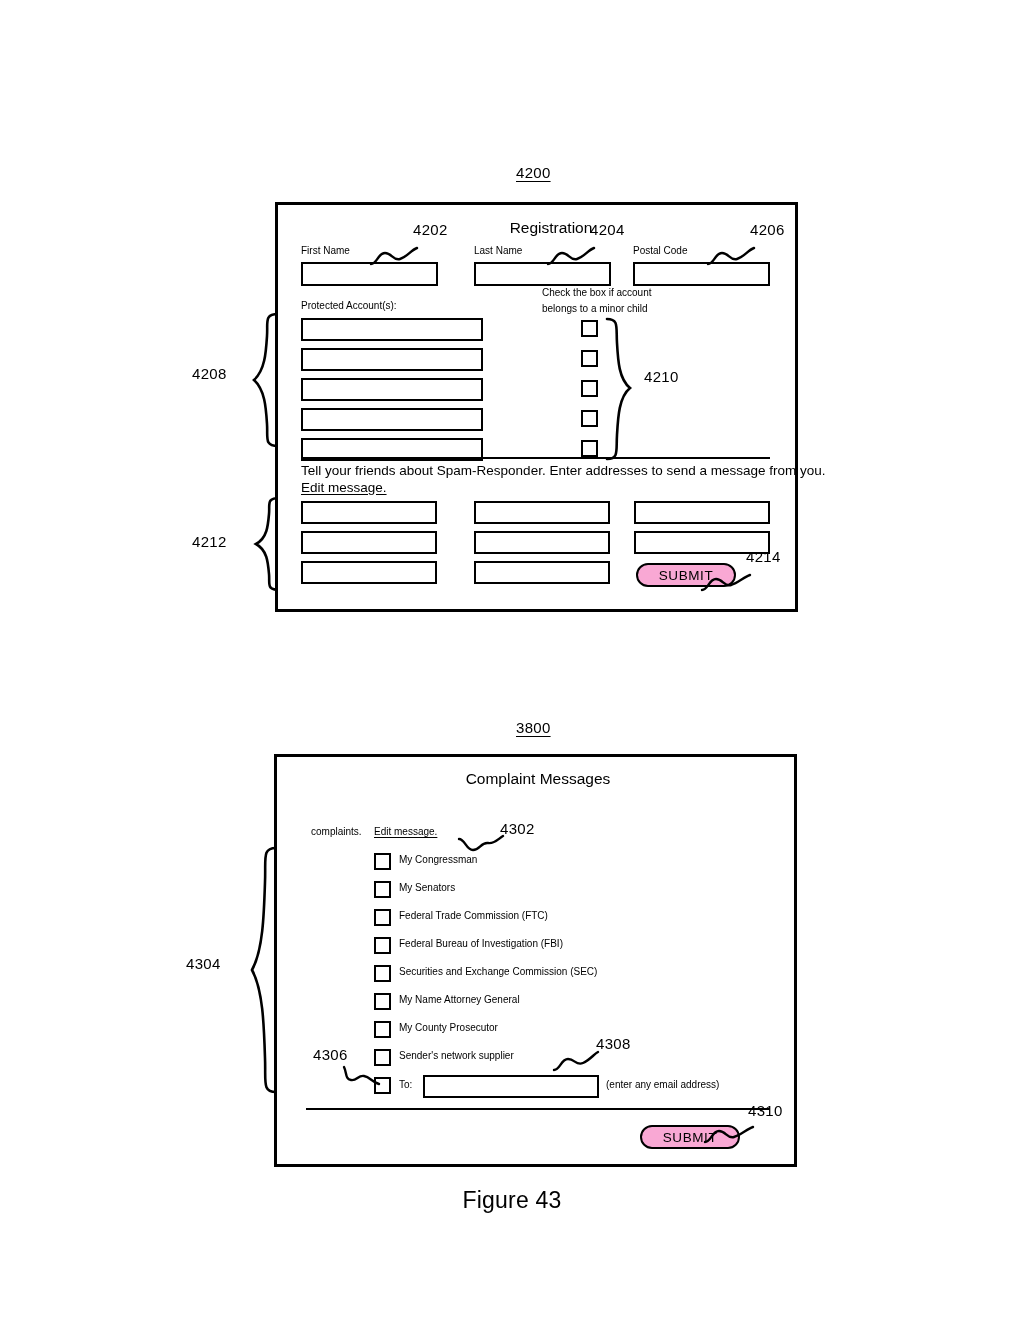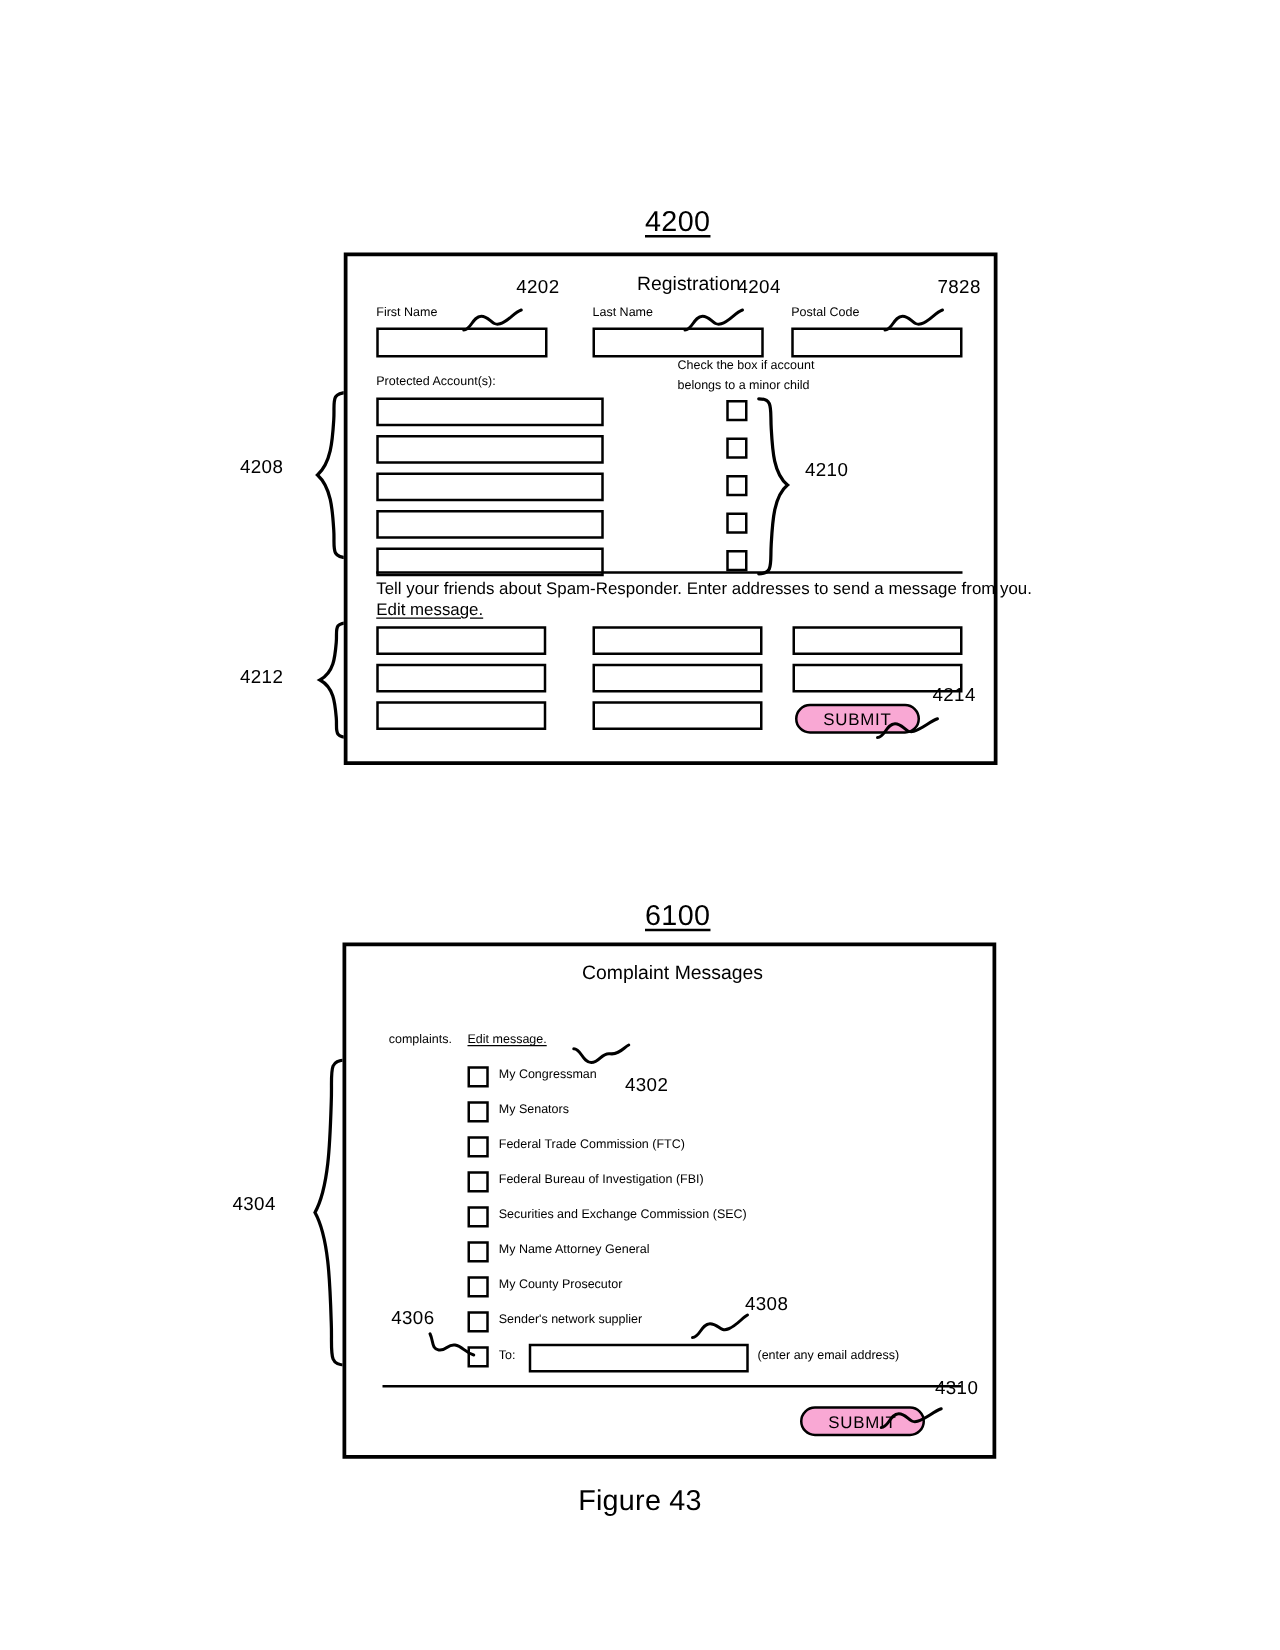--- a/index.html
+++ b/index.html
@@ -35,21 +35,21 @@
     letter-spacing: 0.1px;
     white-space: nowrap;
   }
   .pub-header .seg { display: inline-block; }
   .gap-lg { display: inline-block; width: 30px; }
   .gap-sm { display: inline-block; width: 10px; }
 
   
   .fig-number {
     position: absolute;
-    font-size: 23px;
+    font-size: 15px;
     letter-spacing: 0.3px;
     text-decoration: underline;
     text-underline-offset: 3px;
   }
   .fig-caption {
     position: absolute;
     width: 1024px;
     left: 0;
     text-align: center;
     font-size: 23px;
@@ -199,36 +199,36 @@
     </svg>
   </div>
 
   <div class="refnum" style="left:590px; top:221px;">4204</div>
   <div class="squig" style="left:546px; top:246px;">
     <svg width="50" height="20" viewBox="0 0 50 20">
       <path d="M2 18 C8 18 9 7 16 7 C23 7 24 15 31 13 C38 11 42 4 48 2" fill="none" stroke="#000" stroke-width="2.4" stroke-linecap="round"></path>
     </svg>
   </div>
 
-  <div class="refnum" style="left:750px; top:221px;">7828</div>
+  <div class="refnum" style="left:750px; top:221px;">4206</div>
   <div class="squig" style="left:706px; top:246px;">
     <svg width="50" height="20" viewBox="0 0 50 20">
       <path d="M2 18 C8 18 9 7 16 7 C23 7 24 15 31 13 C38 11 42 4 48 2" fill="none" stroke="#000" stroke-width="2.4" stroke-linecap="round"></path>
     </svg>
   </div>
 
   <div class="refnum" style="left:746px; top:548px;">4214</div>
   <div class="squig" style="left:700px; top:573px;">
     <svg width="52" height="20" viewBox="0 0 52 20">
       <path d="M2 17 C8 17 9 6 16 6 C23 6 24 14 31 12 C38 10 44 4 50 2" fill="none" stroke="#000" stroke-width="2.4" stroke-linecap="round"></path>
     </svg>
   </div>
 
 
-  <div class="fig-number" style="left:516px; top:719px;">6100</div>
+  <div class="fig-number" style="left:516px; top:719px;">3800</div>
 
   <div class="refnum" style="left:186px; top:955px;">4304</div>
   <div class="brace" style="left:246px; top:846px;">
     <svg width="32" height="248" viewBox="0 0 32 248">
       <path d="M30 2 C16 2 20 12 19 36 C18 68 17 104 6 124 C17 144 18 180 19 212 C20 236 16 246 30 246" fill="none" stroke="#000" stroke-width="2.6" stroke-linecap="round"></path>
     </svg>
   </div>
 
   <div class="screen" style="left:274px; top:754px; width:523px; height:413px;">
 
@@ -264,21 +264,21 @@
     <div class="cbox" style="left:97px; top:320px;"></div>
     <div class="lbl" style="left:122px; top:322px;">To:</div>
     <div class="field" style="left:146px; top:318px; width:176px; height:23px;"></div>
     <div class="lbl" style="left:329px; top:322px;">(enter any email address)</div>
 
     <div class="hr" style="left:29px; top:351px; width:463px;"></div>
 
     <div class="submit" style="left:363px; top:368px; width:100px; height:24px;">SUBMIT</div>
   </div>
 
-  <div class="refnum" style="left:500px; top:860px;">4302</div>
+  <div class="refnum" style="left:500px; top:820px;">4302</div>
   <div class="squig" style="left:457px; top:833px;">
     <svg width="48" height="20" viewBox="0 0 48 20">
       <path d="M2 6 C8 6 9 17 16 17 C23 17 24 9 31 10 C38 11 42 5 46 3" fill="none" stroke="#000" stroke-width="2.4" stroke-linecap="round"></path>
     </svg>
   </div>
 
   <div class="refnum" style="left:313px; top:1046px;">4306</div>
   <div class="squig" style="left:342px; top:1065px;">
     <svg width="40" height="22" viewBox="0 0 40 22">
       <path d="M2 2 C5 8 3 14 9 15 C15 16 16 10 22 11 C28 12 30 17 37 19" fill="none" stroke="#000" stroke-width="2.4" stroke-linecap="round"></path>

